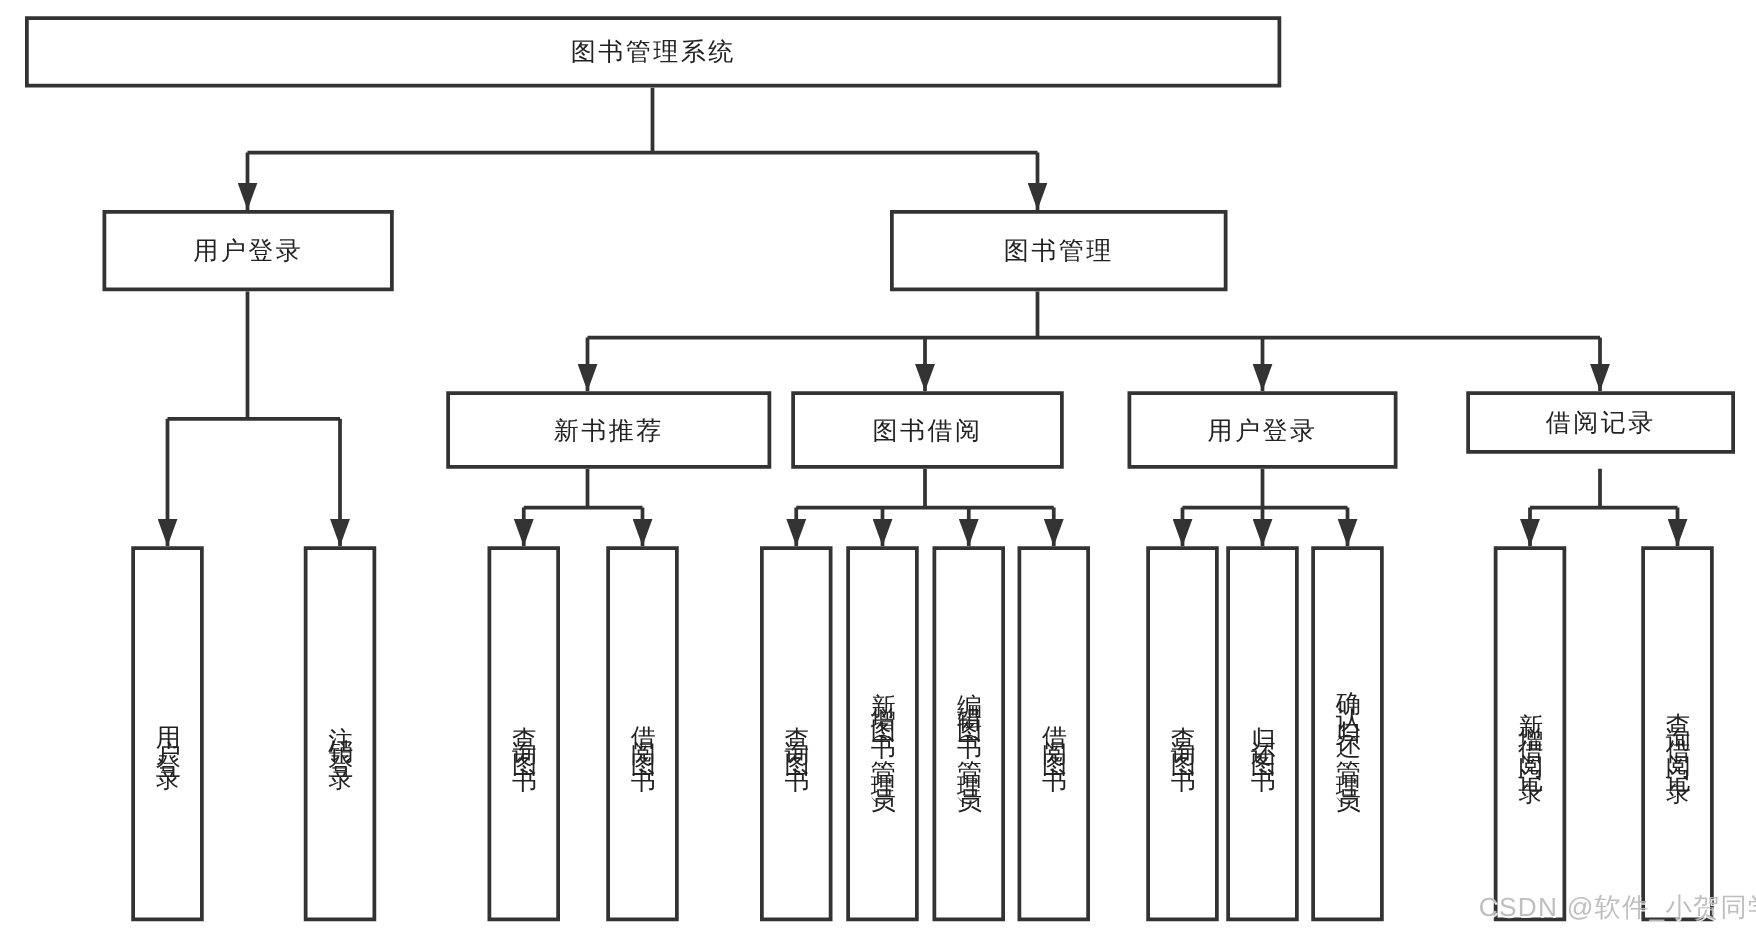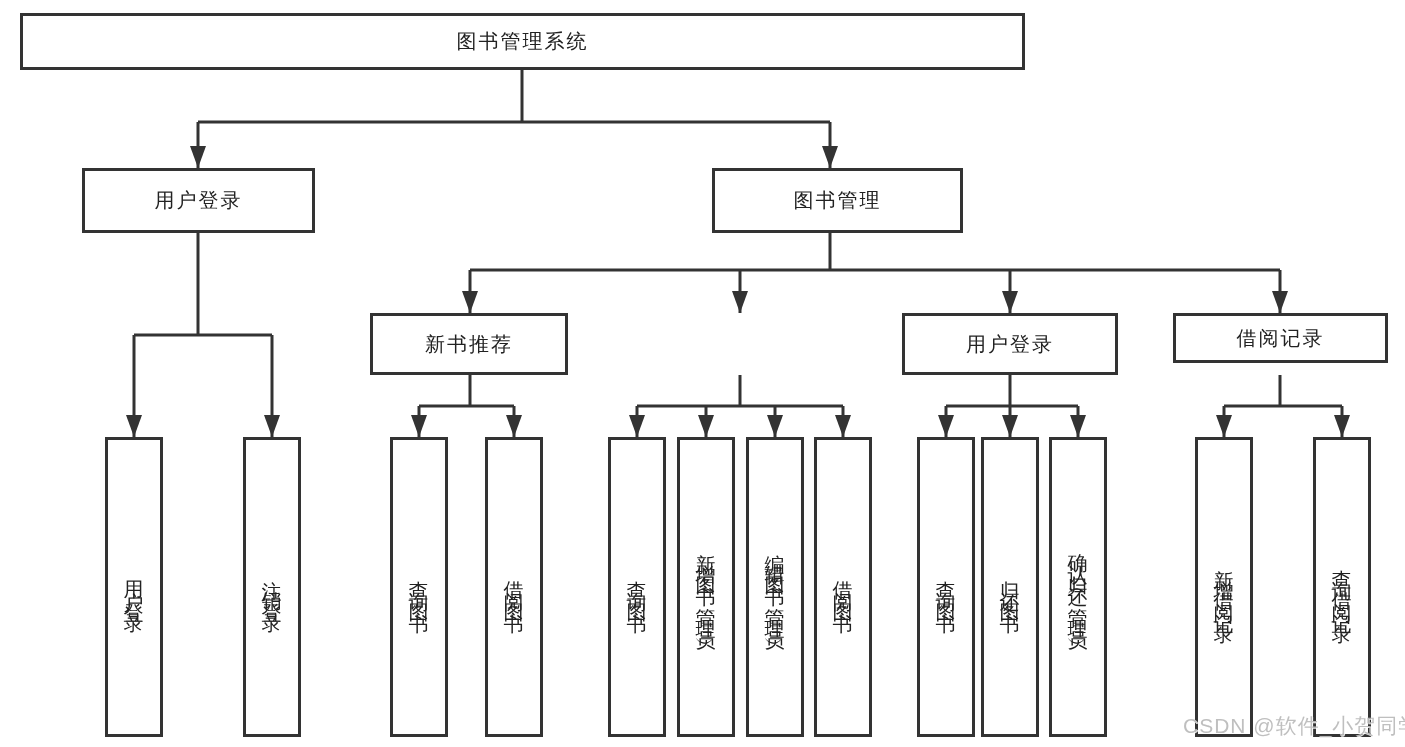--- a/index.html
+++ b/index.html
@@ -113,23 +113,24 @@
       <path d="M1280 375 V406"></path>
       <path d="M1224 406 H1342"></path>
       <path d="M1224 406 V437" marker-end="url(#ah)"></path>
       <path d="M1342 406 V437" marker-end="url(#ah)"></path>
     </g>
   </svg>
 
   <div class="box h" style="left:20px;top:13px;width:1005px;height:57px">图书管理系统</div>
 
   <div class="box h" style="left:82px;top:168px;width:233px;height:65px">用户登录</div>
-  <div class="box h" style="left:712px;top:168px;width:251px;height:65px">图书管理</div>
+  <div class="box h" style="left:712px;top:168px;width:270px;height:65px">图书管理</div>
 
-  <div class="box h" style="left:370px;top:313px;width:198px;height:62px">新书推荐</div>
+  <div class="box h" style="left:357px;top:313px;width:260px;height:62px">新书推荐</div>
+  <div class="box h" style="left:633px;top:313px;width:218px;height:62px">图书借阅</div>
   <div class="box h" style="left:902px;top:313px;width:216px;height:62px">用户登录</div>
   <div class="box h" style="left:1173px;top:313px;width:215px;height:50px">借阅记录</div>
 
   <div class="box v" style="left:105px;top:437px;width:58px;height:300px">
     <span class="vt">用户登录</span>
     </div>
   <div class="box v" style="left:243px;top:437px;width:58px;height:300px">
     <span class="vt">注销登录</span>
     </div>
 

